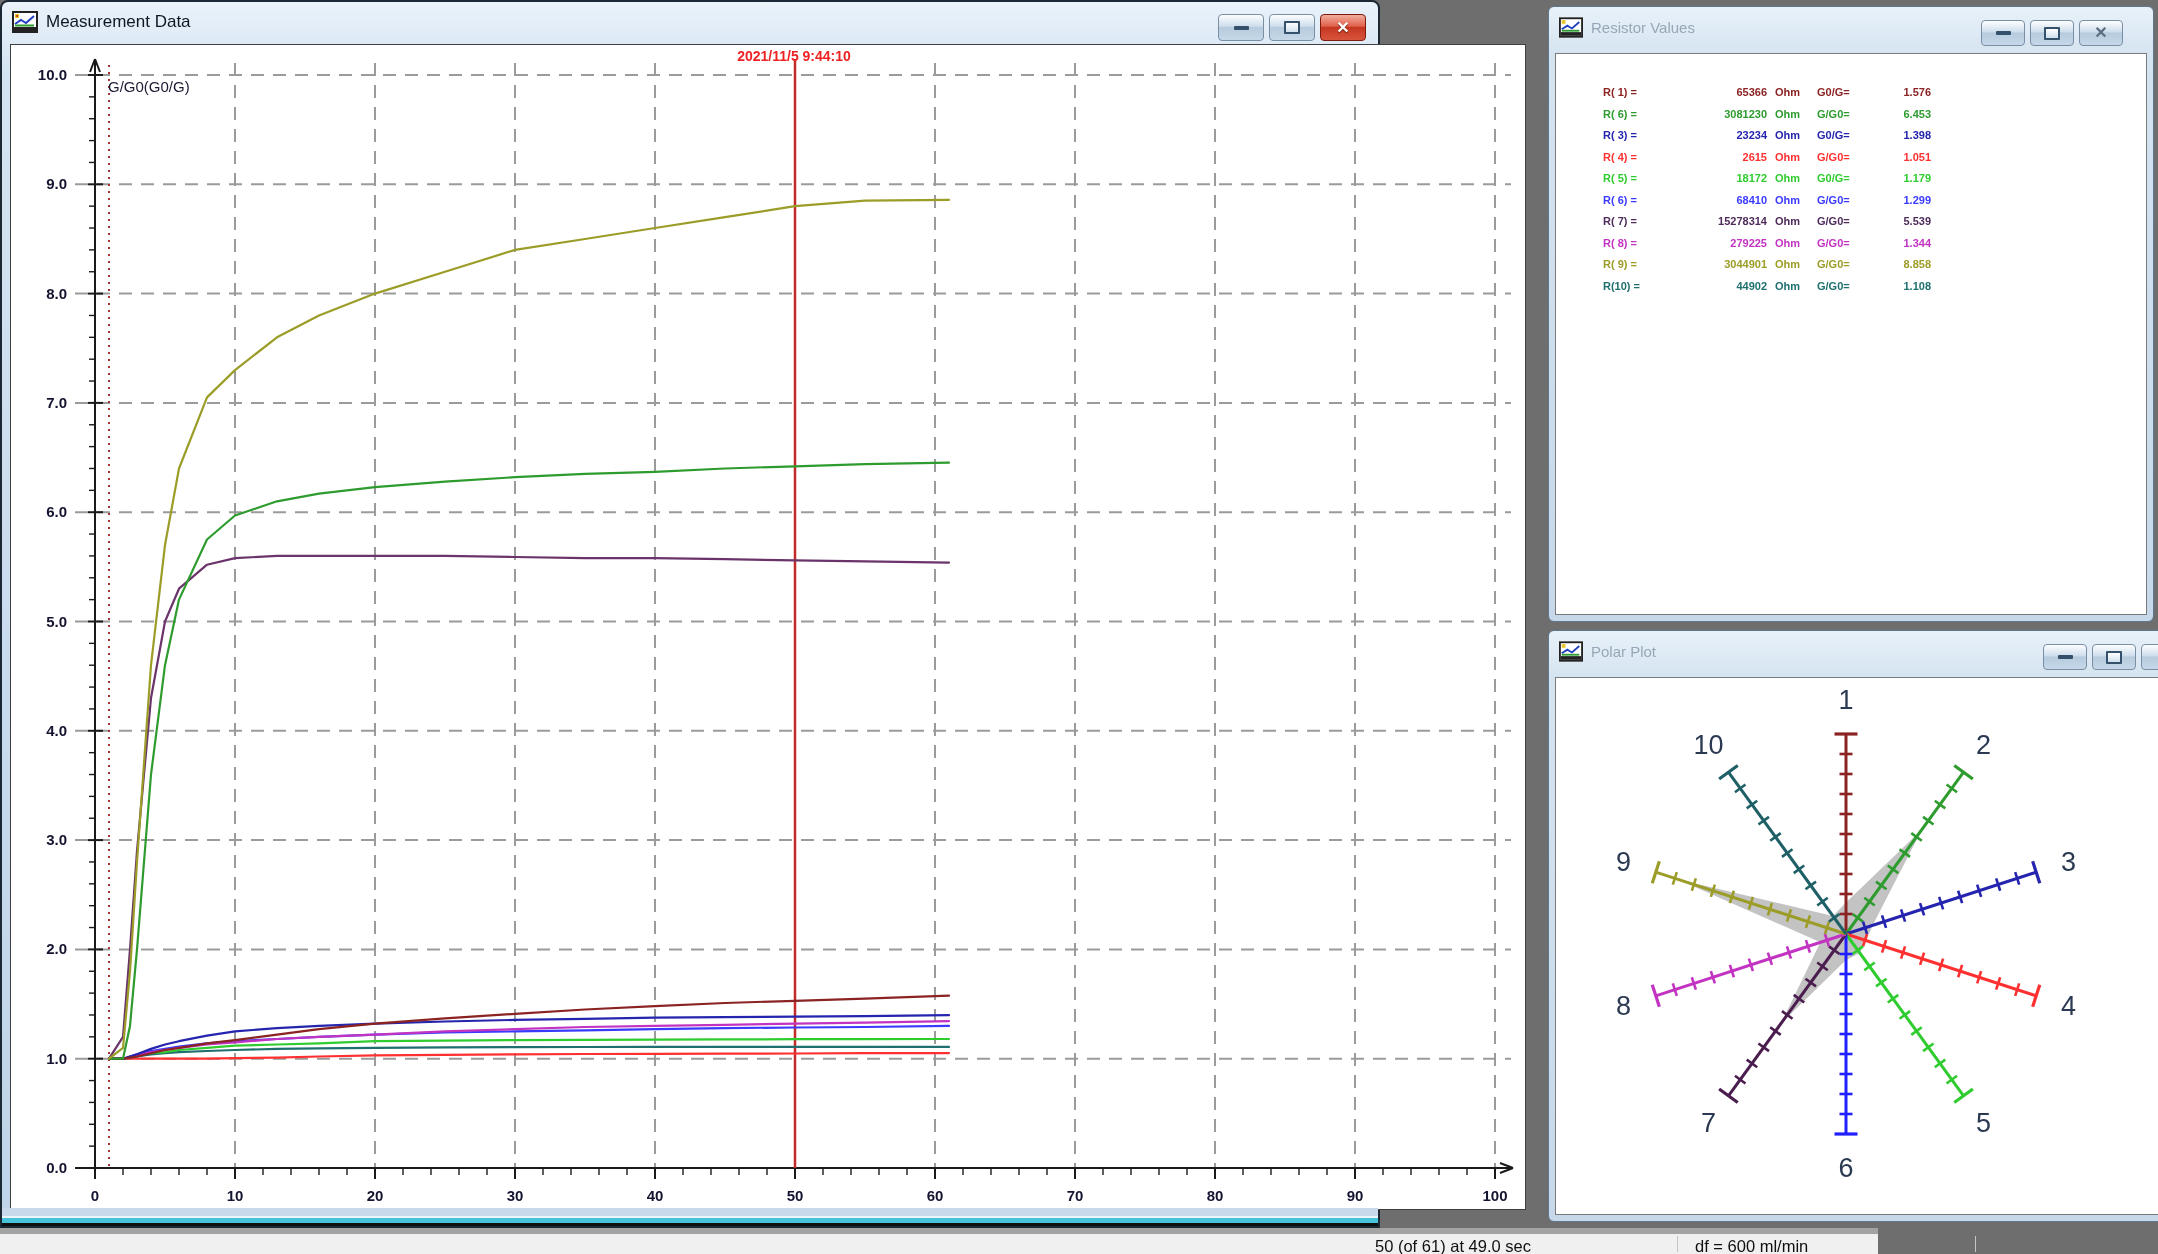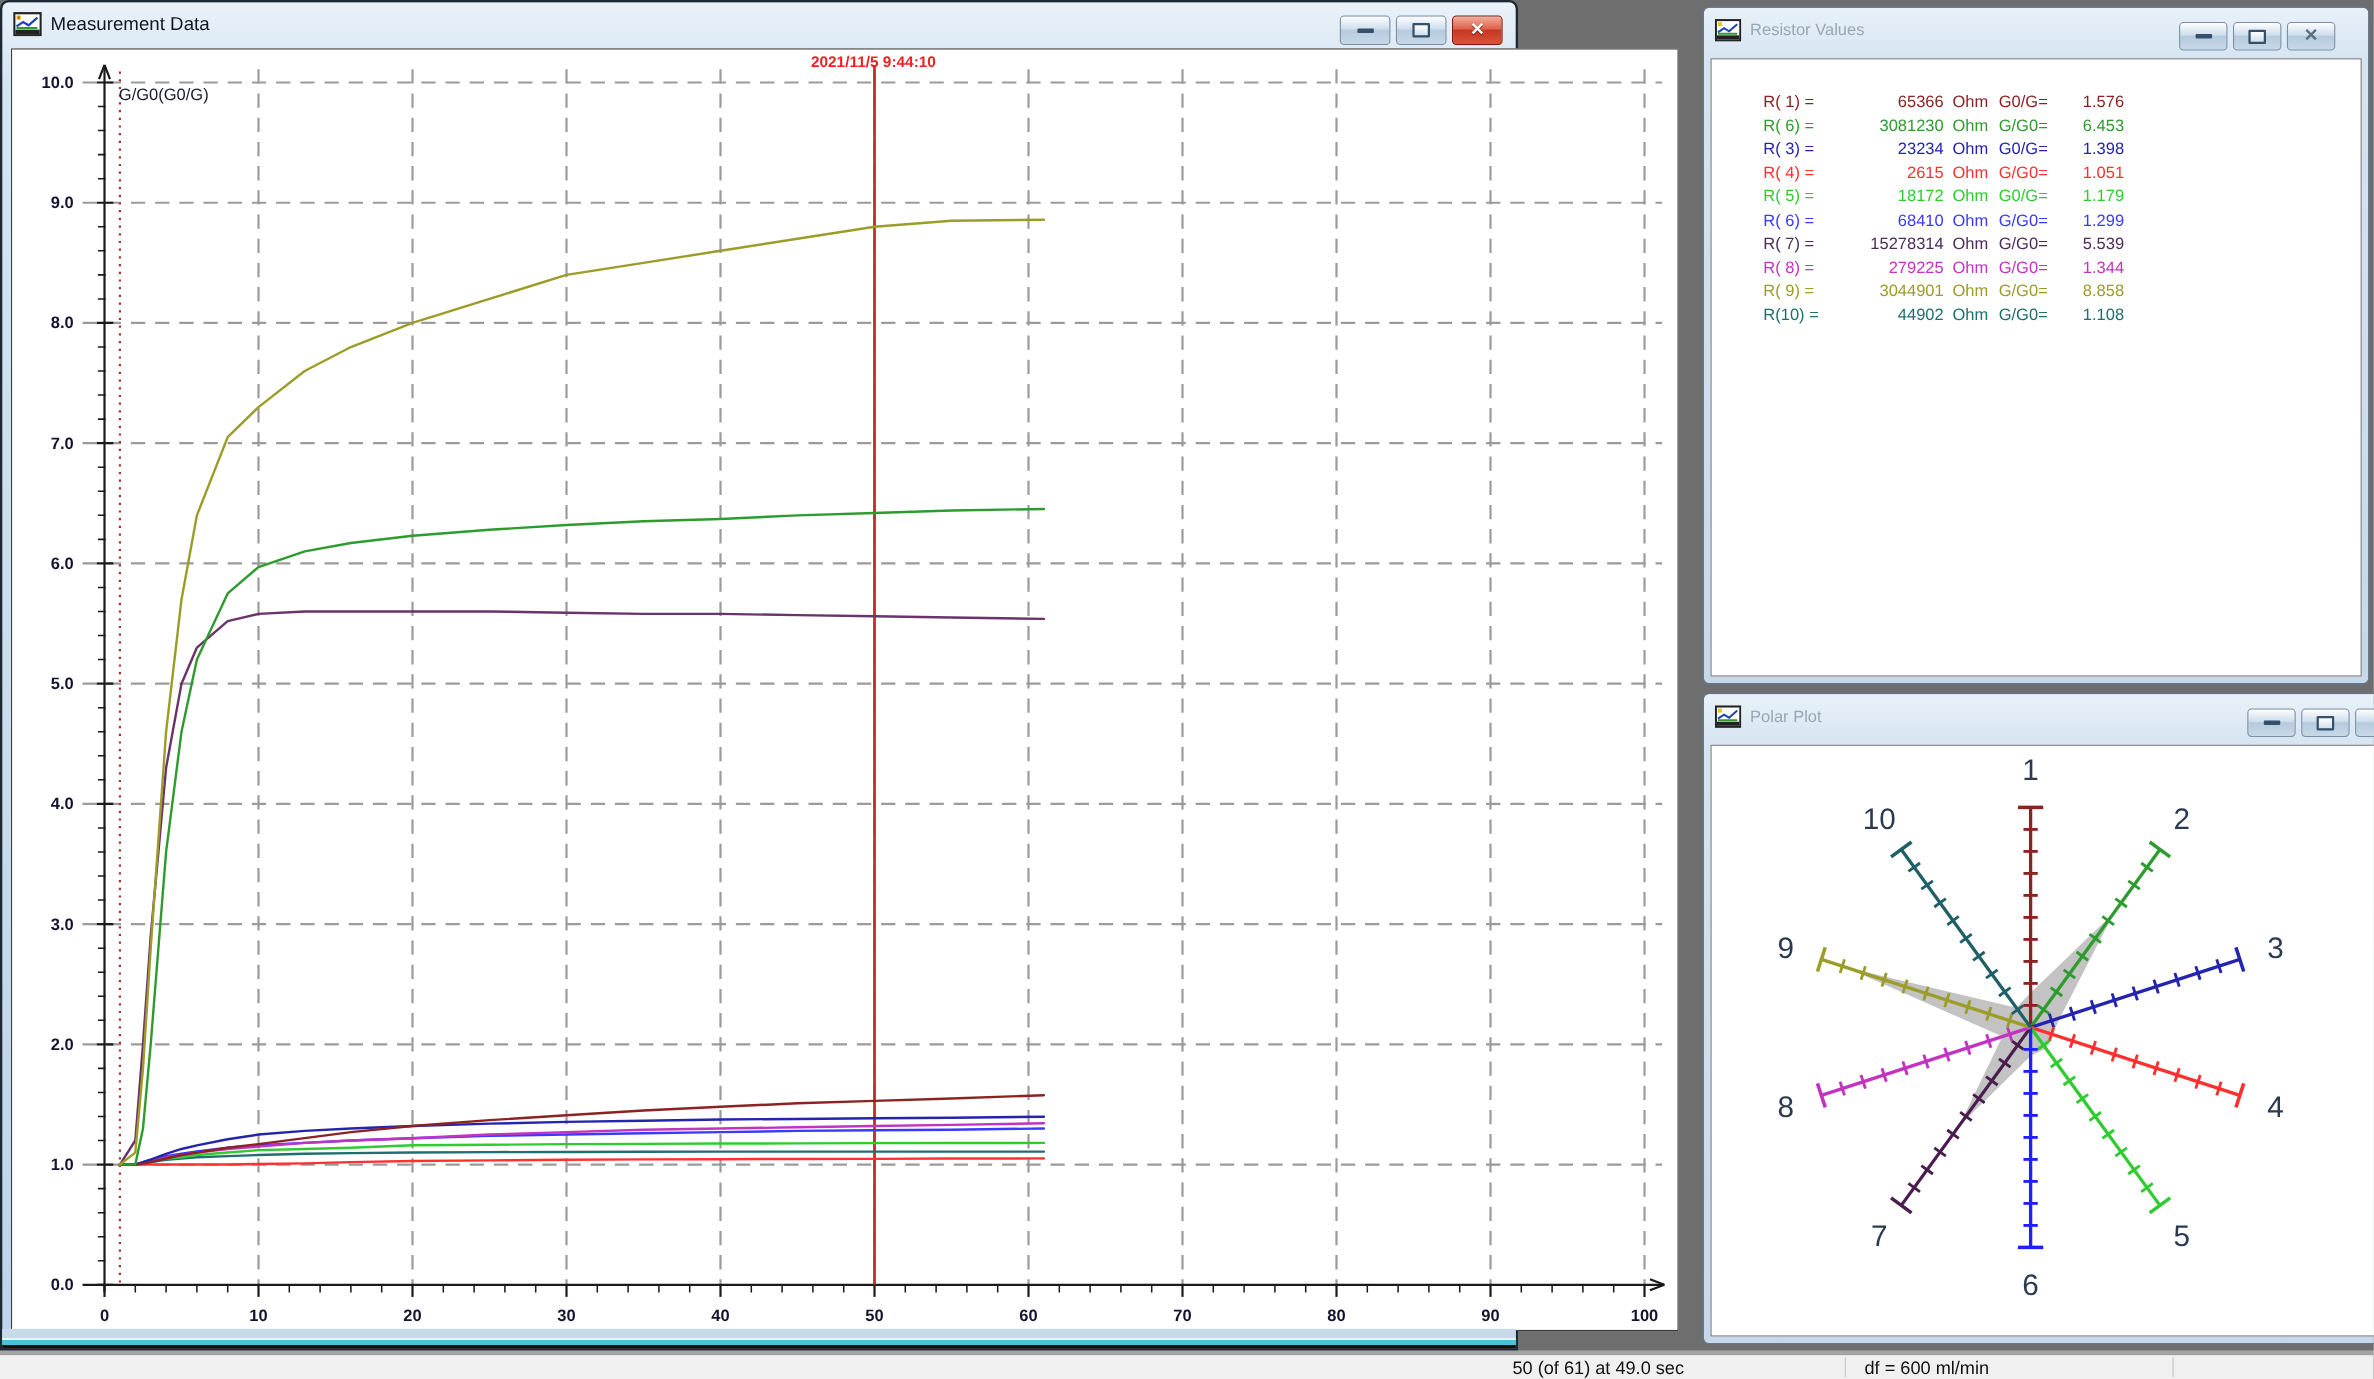--- a/index.html
+++ b/index.html
@@ -66,32 +66,32 @@
   
   #cursor-date{
     position:absolute;left:692px;top:46px;width:200px;text-align:center;
     font-size:14px;font-weight:700;color:#EE2222;
   }
   #ylabel{
     position:absolute;left:106px;top:76px;font-size:15px;color:#1A1A33;
   }
   
   #resistor-rows{
-    position:absolute;left:47px;top:28px;font-size:15px;font-weight:400;white-space:nowrap;
+    position:absolute;left:47px;top:28px;font-size:11px;font-weight:700;white-space:nowrap;
   }
   .rrow{height:21.5px;line-height:21.5px;}
   .c-lbl{display:inline-block;width:64px;}
   .c-ohm{display:inline-block;width:100px;text-align:right;}
   .c-unit{display:inline-block;width:38px;margin-left:8px;}
   .c-rlbl{display:inline-block;width:56px;margin-left:4px;}
   .c-rval{display:inline-block;width:58px;text-align:right;}
   
   #statusbar{
-    position:absolute;left:0;top:1228px;width:2158px;height:26px;
-    background:#F0F0F0;border-top:4px solid #a3a3a3;box-sizing:border-box;
+    position:absolute;left:0;top:1228px;width:1878px;height:26px;
+    background:#F0F0F0;border-top:6px solid #a3a3a3;box-sizing:border-box;
     font-size:16.5px;color:#101010;
   }
   .status-text{position:absolute;top:3px;}
   #status-progress{left:1375px;}
   #status-flow{left:1695px;}
   .status-div{position:absolute;top:2px;bottom:2px;width:1px;background:#C6C6C6;}
   svg{display:block;}
 </style>
 </head>
 <body>

